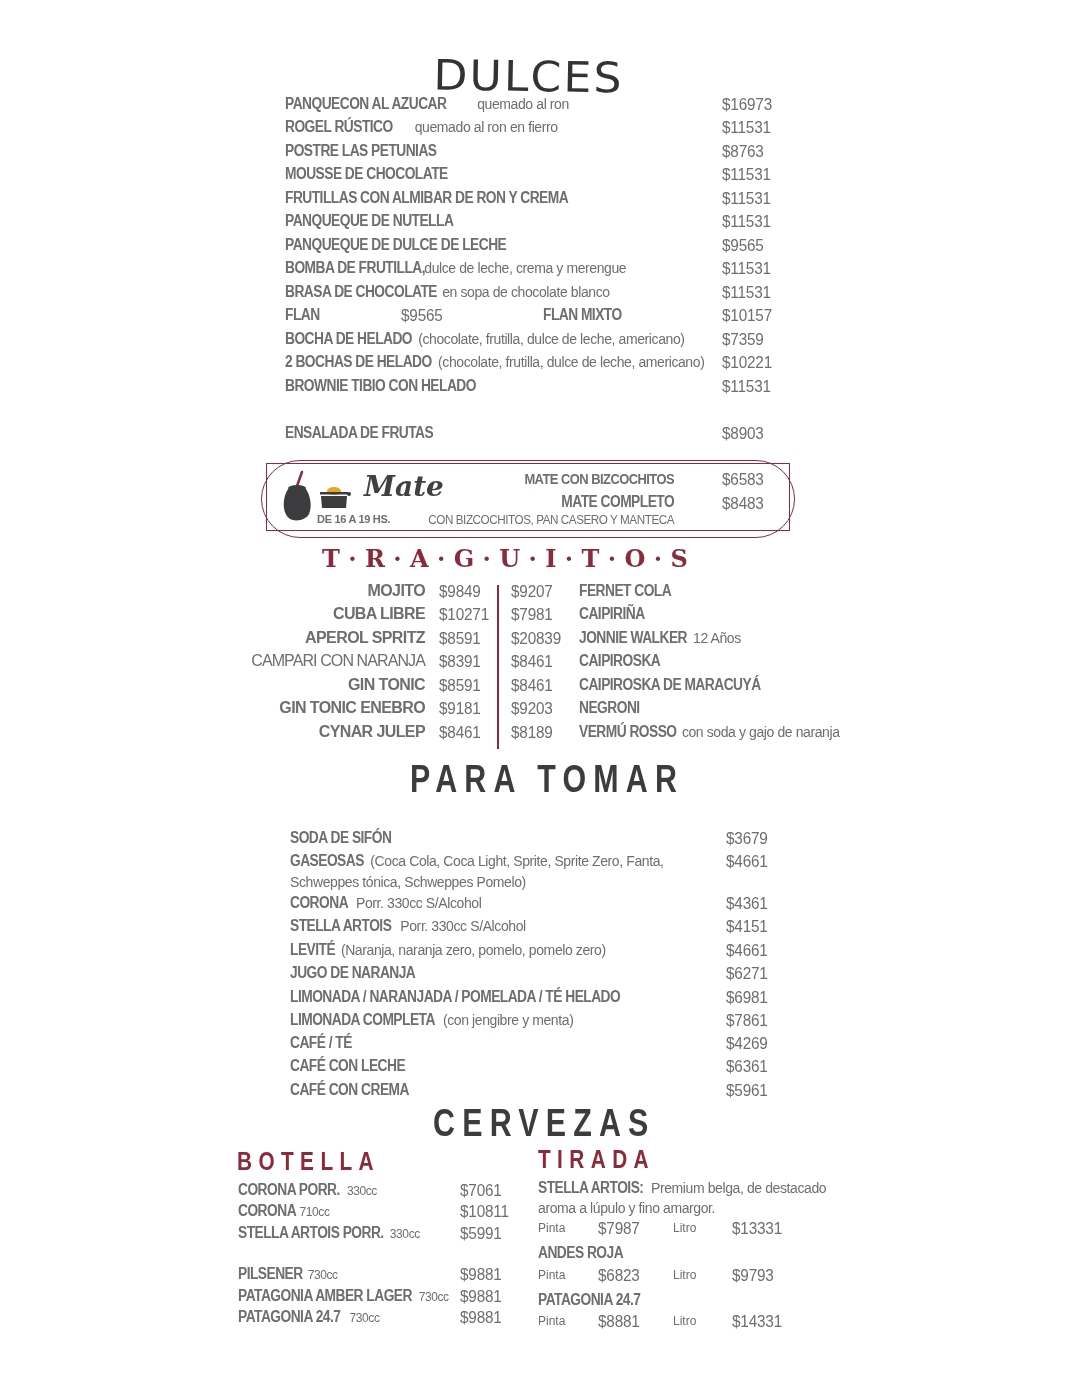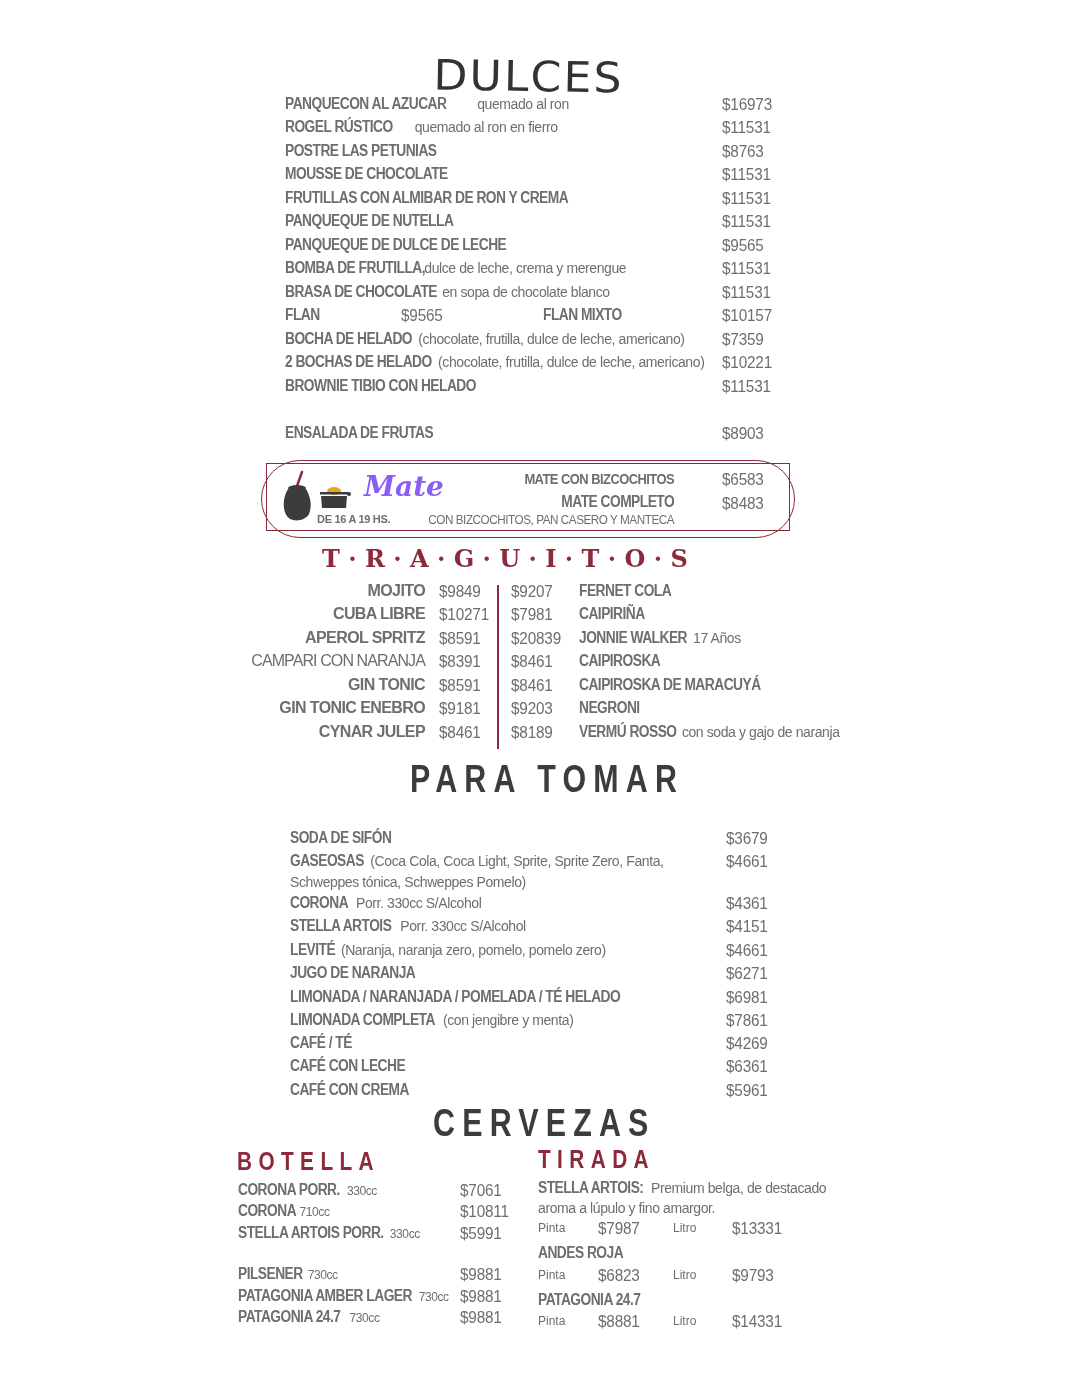--- a/index.html
+++ b/index.html
@@ -55,21 +55,21 @@
   <ellipse cx="17" cy="18" rx="9" ry="3" fill="#3c3c3e"></ellipse>
   <path d="M8 19 C 2 28, 2 44, 10 49 C 16 52, 26 50, 29 44 C 33 34, 29 24, 26 19 Z" fill="#3c3c3e"></path>
 </svg>
 <svg class="abs" style="left:318px; top:484px" width="34" height="26" viewBox="0 0 34 26">
   <ellipse cx="16" cy="7" rx="7" ry="4" fill="#e3a722"></ellipse>
   <rect x="2" y="8" width="28" height="2.5" fill="#3c3c3e"></rect>
   <path d="M3 12 L29 12 L28 24 L4 24 Z" fill="#3c3c3e"></path>
   <circle cx="31" cy="10" r="2" fill="#3c3c3e"></circle>
 </svg>
 
-<div class="abs" style="left:364px; top:470px; font-family:'DejaVu Serif', serif; font-weight:bold; font-style:italic; font-size:28px; color:#8b5cf6;">Mate</div>
+<div class="abs" style="left:364px; top:470px; font-family:'DejaVu Serif', serif; font-weight:bold; font-style:italic; font-size:28px; color:#404040;">Mate</div>
 <div class="abs" style="left:317px; top:513px; font-size:11px; font-weight:bold; color:#6d6e71; letter-spacing:-0.3px;">DE 16 A 19 HS.</div>
 
 <div class="abs tr-r" style="right:406px; top:470px; font-size:15px; white-space:nowrap;">
   <span class="nm" style="transform-origin:right center">MATE CON BIZCOCHITOS</span>
 </div>
 <div class="abs tr-r" style="right:406px; top:493px; font-size:16px; white-space:nowrap;">
   <span class="nm" style="transform-origin:right center">MATE COMPLETO</span>
 </div>
 <div class="abs tr-r" style="right:406px; top:512px; font-size:13px; letter-spacing:-0.5px; white-space:nowrap; transform:scaleX(0.9); transform-origin:right center;">CON BIZCOCHITOS, PAN CASERO Y MANTECA</div>
 <div class="abs pr" style="left:722px; top:470px;">$6583</div>
@@ -113,21 +113,21 @@
   <div class="row" style="top:0px">
       <span class="pr" style="left:0">$9207</span>
       <span class="abs" style="left:68px"><span class="nm">FERNET COLA</span></span>
     </div>
   <div class="row" style="top:23px">
       <span class="pr" style="left:0">$7981</span>
       <span class="abs" style="left:68px"><span class="nm">CAIPIRIÑA</span></span>
     </div>
   <div class="row" style="top:47px">
       <span class="pr" style="left:0">$20839</span>
-      <span class="abs" style="left:68px"><span class="nm">JONNIE WALKER</span> <span class="ds" style="margin-left:-16px">17 Años</span></span>
+      <span class="abs" style="left:68px"><span class="nm">JONNIE WALKER</span> <span class="ds" style="margin-left:-16px">12 Años</span></span>
     </div>
   <div class="row" style="top:70px">
       <span class="pr" style="left:0">$8461</span>
       <span class="abs" style="left:68px"><span class="nm">CAIPIROSKA</span></span>
     </div>
   <div class="row" style="top:94px">
       <span class="pr" style="left:0">$8461</span>
       <span class="abs" style="left:68px"><span class="nm">CAIPIROSKA DE MARACUYÁ</span></span>
     </div>
   <div class="row" style="top:117px">

